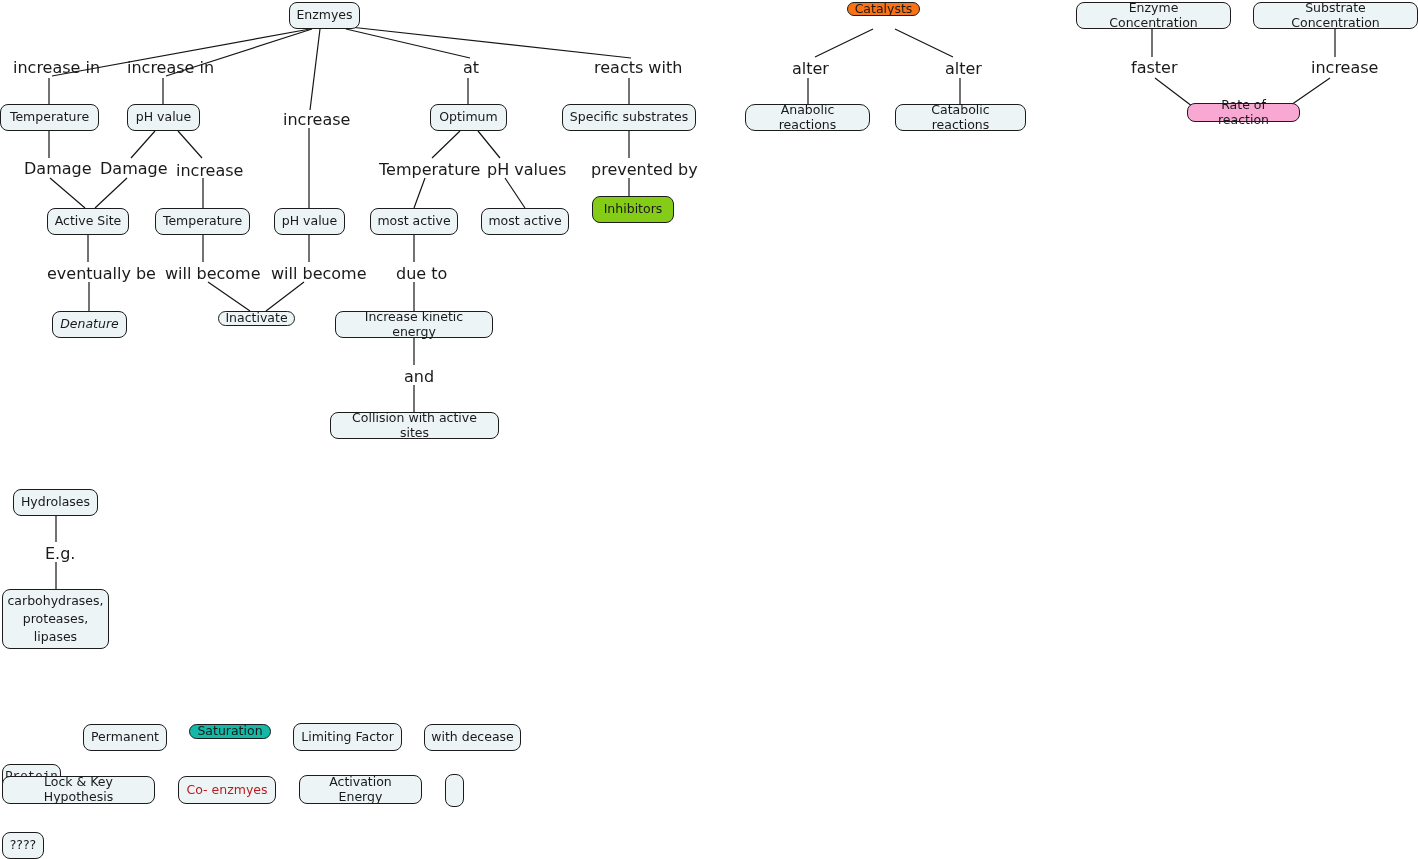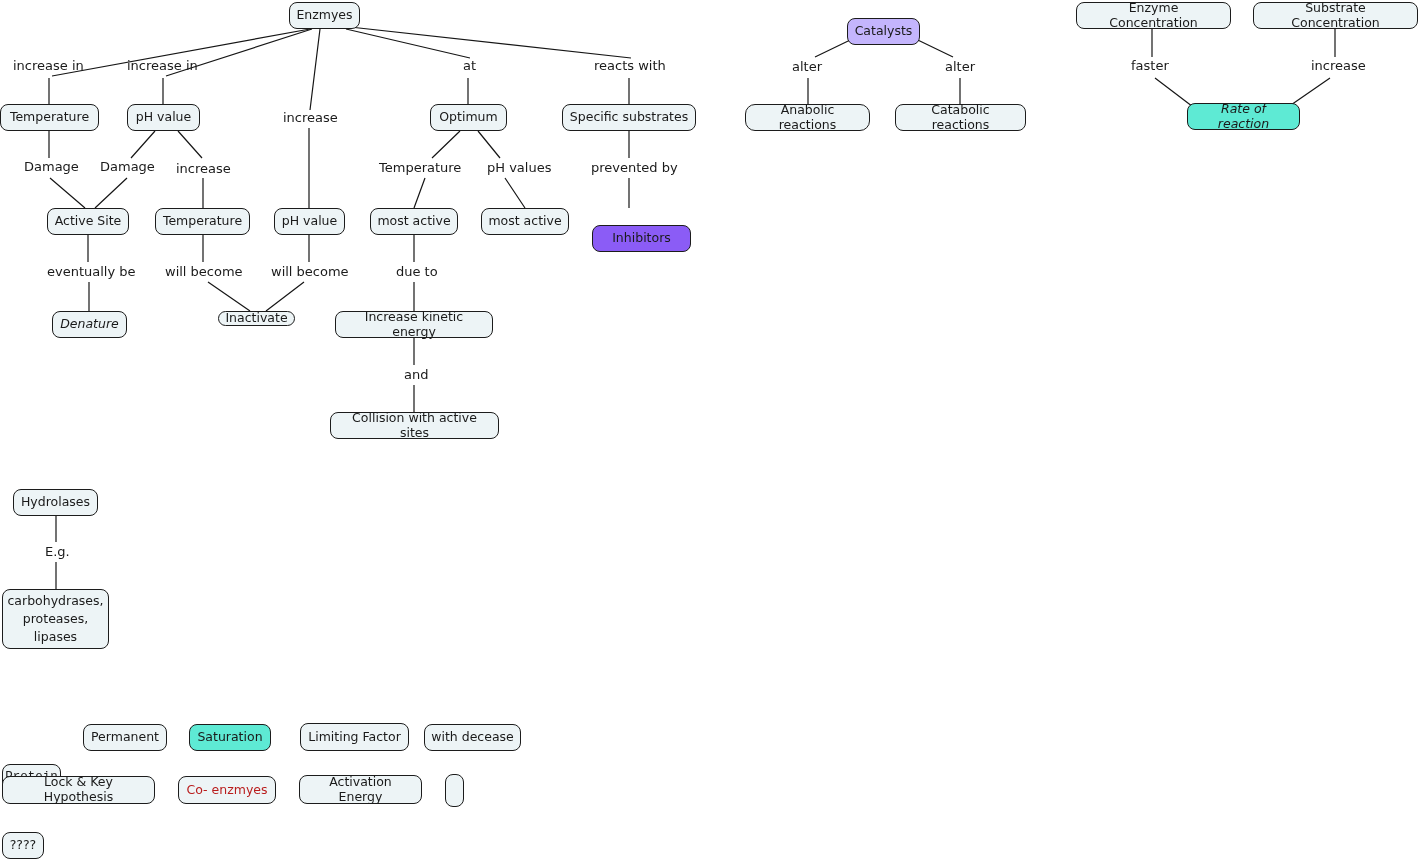--- a/index.html
+++ b/index.html
@@ -43,21 +43,21 @@
     white-space: pre-line;
     z-index: 3;
   }
   .node.multiline {
     line-height: 1.45;
     padding: 3px 6px;
   }
   .link-label {
     position: absolute;
     color: #141414;
-    font-size: 13px;
+    font-size: 16px;
     line-height: 1.1;
     white-space: nowrap;
     background: transparent;
     z-index: 4;
   }
 </style>
 </head>
 <body>
 
 <div id="canvas">
@@ -90,39 +90,39 @@
       <div class="node" style="left: 289px; top: 2px; width: 71px; height: 27px; background: rgb(237, 244, 246); border-color: rgb(28, 28, 28); color: rgb(26, 26, 26);">Enzmyes</div>
       <div class="node" style="left: 0px; top: 104px; width: 99px; height: 27px; background: rgb(237, 244, 246); border-color: rgb(28, 28, 28); color: rgb(26, 26, 26);">Temperature</div>
       <div class="node" style="left: 127px; top: 104px; width: 73px; height: 27px; background: rgb(237, 244, 246); border-color: rgb(28, 28, 28); color: rgb(26, 26, 26);">pH value</div>
       <div class="node" style="left: 430px; top: 104px; width: 77px; height: 27px; background: rgb(237, 244, 246); border-color: rgb(28, 28, 28); color: rgb(26, 26, 26);">Optimum</div>
       <div class="node" style="left: 562px; top: 104px; width: 134px; height: 27px; background: rgb(237, 244, 246); border-color: rgb(28, 28, 28); color: rgb(26, 26, 26);">Specific substrates</div>
       <div class="node" style="left: 47px; top: 208px; width: 82px; height: 27px; background: rgb(237, 244, 246); border-color: rgb(28, 28, 28); color: rgb(26, 26, 26);">Active Site</div>
       <div class="node" style="left: 155px; top: 208px; width: 95px; height: 27px; background: rgb(237, 244, 246); border-color: rgb(28, 28, 28); color: rgb(26, 26, 26);">Temperature</div>
       <div class="node" style="left: 274px; top: 208px; width: 71px; height: 27px; background: rgb(237, 244, 246); border-color: rgb(28, 28, 28); color: rgb(26, 26, 26);">pH value</div>
       <div class="node" style="left: 370px; top: 208px; width: 88px; height: 27px; background: rgb(237, 244, 246); border-color: rgb(28, 28, 28); color: rgb(26, 26, 26);">most active</div>
       <div class="node" style="left: 481px; top: 208px; width: 88px; height: 27px; background: rgb(237, 244, 246); border-color: rgb(28, 28, 28); color: rgb(26, 26, 26);">most active</div>
-      <div class="node" style="left: 592px; top: 225px; width: 99px; height: 27px; background: #8b5cf6; border-color: rgb(28, 28, 28); color: rgb(26, 26, 26);">Inhibitors</div>
+      <div class="node" style="left: 592px; top: 196px; width: 82px; height: 27px; background: #84cc16; border-color: rgb(28, 28, 28); color: rgb(26, 26, 26);">Inhibitors</div>
       <div class="node" style="left: 52px; top: 311px; width: 75px; height: 27px; background: rgb(237, 244, 246); border-color: rgb(28, 28, 28); color: rgb(26, 26, 26); font-style: italic;">Denature</div>
       <div class="node" style="left: 218px; top: 311px; width: 77px; height: 15px; background: rgb(237, 244, 246); border-color: rgb(28, 28, 28); color: rgb(26, 26, 26);">Inactivate</div>
       <div class="node" style="left: 335px; top: 311px; width: 158px; height: 27px; background: rgb(237, 244, 246); border-color: rgb(28, 28, 28); color: rgb(26, 26, 26);">Increase kinetic energy</div>
       <div class="node" style="left: 330px; top: 412px; width: 169px; height: 27px; background: rgb(237, 244, 246); border-color: rgb(28, 28, 28); color: rgb(26, 26, 26);">Collision with active sites</div>
-      <div class="node" style="left: 847px; top: 18px; width: 73px; height: 27px; background: #c4b5fd; border-color: rgb(28, 28, 28); color: rgb(26, 26, 26);">Catalysts</div>
+      <div class="node" style="left: 847px; top: 2px; width: 73px; height: 14px; background: #f97316; border-color: rgb(28, 28, 28); color: rgb(26, 26, 26);">Catalysts</div>
       <div class="node" style="left: 745px; top: 104px; width: 125px; height: 27px; background: rgb(237, 244, 246); border-color: rgb(28, 28, 28); color: rgb(26, 26, 26); border-radius: 10px;">Anabolic reactions</div>
       <div class="node" style="left: 895px; top: 104px; width: 131px; height: 27px; background: rgb(237, 244, 246); border-color: rgb(28, 28, 28); color: rgb(26, 26, 26);">Catabolic reactions</div>
       <div class="node" style="left: 1076px; top: 2px; width: 155px; height: 27px; background: rgb(237, 244, 246); border-color: rgb(28, 28, 28); color: rgb(26, 26, 26);">Enzyme Concentration</div>
       <div class="node" style="left: 1253px; top: 2px; width: 165px; height: 27px; background: rgb(237, 244, 246); border-color: rgb(28, 28, 28); color: rgb(26, 26, 26);">Substrate Concentration</div>
-      <div class="node" style="left: 1187px; top: 103px; width: 113px; height: 27px; background: #5eead4; border-color: rgb(28, 28, 28); color: rgb(26, 26, 26); font-style: italic;">Rate of reaction</div>
+      <div class="node" style="left: 1187px; top: 103px; width: 113px; height: 19px; background: #f9a8d4; border-color: rgb(28, 28, 28); color: rgb(26, 26, 26);">Rate of reaction</div>
       <div class="node" style="left: 13px; top: 489px; width: 85px; height: 27px; background: rgb(237, 244, 246); border-color: rgb(28, 28, 28); color: rgb(26, 26, 26);">Hydrolases</div>
       <div class="node multiline" style="left: 2px; top: 589px; width: 107px; height: 60px; background: rgb(237, 244, 246); border-color: rgb(28, 28, 28); color: rgb(26, 26, 26);">carbohydrases,
 proteases,
 lipases</div>
       <div class="node" style="left: 2px; top: 764px; width: 59px; height: 27px; background: rgb(237, 244, 246); border-color: rgb(28, 28, 28); color: rgb(26, 26, 26); font-family: Liberation Mono, monospace;">Protein</div>
       <div class="node" style="left: 83px; top: 724px; width: 84px; height: 27px; background: rgb(237, 244, 246); border-color: rgb(28, 28, 28); color: rgb(26, 26, 26);">Permanent</div>
-      <div class="node" style="left: 189px; top: 724px; width: 82px; height: 27px; background: #5eead4; border-color: rgb(28, 28, 28); color: rgb(26, 26, 26);">Saturation</div>
-      <div class="node" style="left: 300px; top: 723px; width: 109px; height: 28px; background: rgb(237, 244, 246); border-color: rgb(28, 28, 28); color: rgb(26, 26, 26);">Limiting Factor</div>
+      <div class="node" style="left: 189px; top: 724px; width: 82px; height: 15px; background: #14b8a6; border-color: rgb(28, 28, 28); color: rgb(26, 26, 26);">Saturation</div>
+      <div class="node" style="left: 293px; top: 723px; width: 109px; height: 28px; background: rgb(237, 244, 246); border-color: rgb(28, 28, 28); color: rgb(26, 26, 26);">Limiting Factor</div>
       <div class="node" style="left: 424px; top: 724px; width: 97px; height: 27px; background: rgb(237, 244, 246); border-color: rgb(28, 28, 28); color: rgb(26, 26, 26);">with decease</div>
       <div class="node" style="left: 2px; top: 776px; width: 153px; height: 28px; background: rgb(237, 244, 246); border-color: rgb(28, 28, 28); color: rgb(26, 26, 26);">Lock &amp; Key Hypothesis</div>
       <div class="node" style="left: 178px; top: 776px; width: 98px; height: 28px; background: rgb(237, 244, 246); border-color: rgb(28, 28, 28); color: #b91c1c;">Co- enzmyes</div>
       <div class="node" style="left: 299px; top: 775px; width: 123px; height: 29px; background: rgb(237, 244, 246); border-color: rgb(28, 28, 28); color: rgb(26, 26, 26);">Activation Energy</div>
       <div class="node" style="left: 445px; top: 774px; width: 19px; height: 33px; background: rgb(237, 244, 246); border-color: rgb(28, 28, 28); color: rgb(26, 26, 26);"></div>
       <div class="node" style="left: 2px; top: 832px; width: 42px; height: 27px; background: rgb(237, 244, 246); border-color: rgb(28, 28, 28); color: rgb(26, 26, 26);">????</div>
     </div>
   <div id="label-layer">
       <div class="link-label" style="left: 13px; top: 59px; color: rgb(26, 26, 26);">increase in</div>
       <div class="link-label" style="left: 127px; top: 59px; color: rgb(26, 26, 26);">increase in</div>

